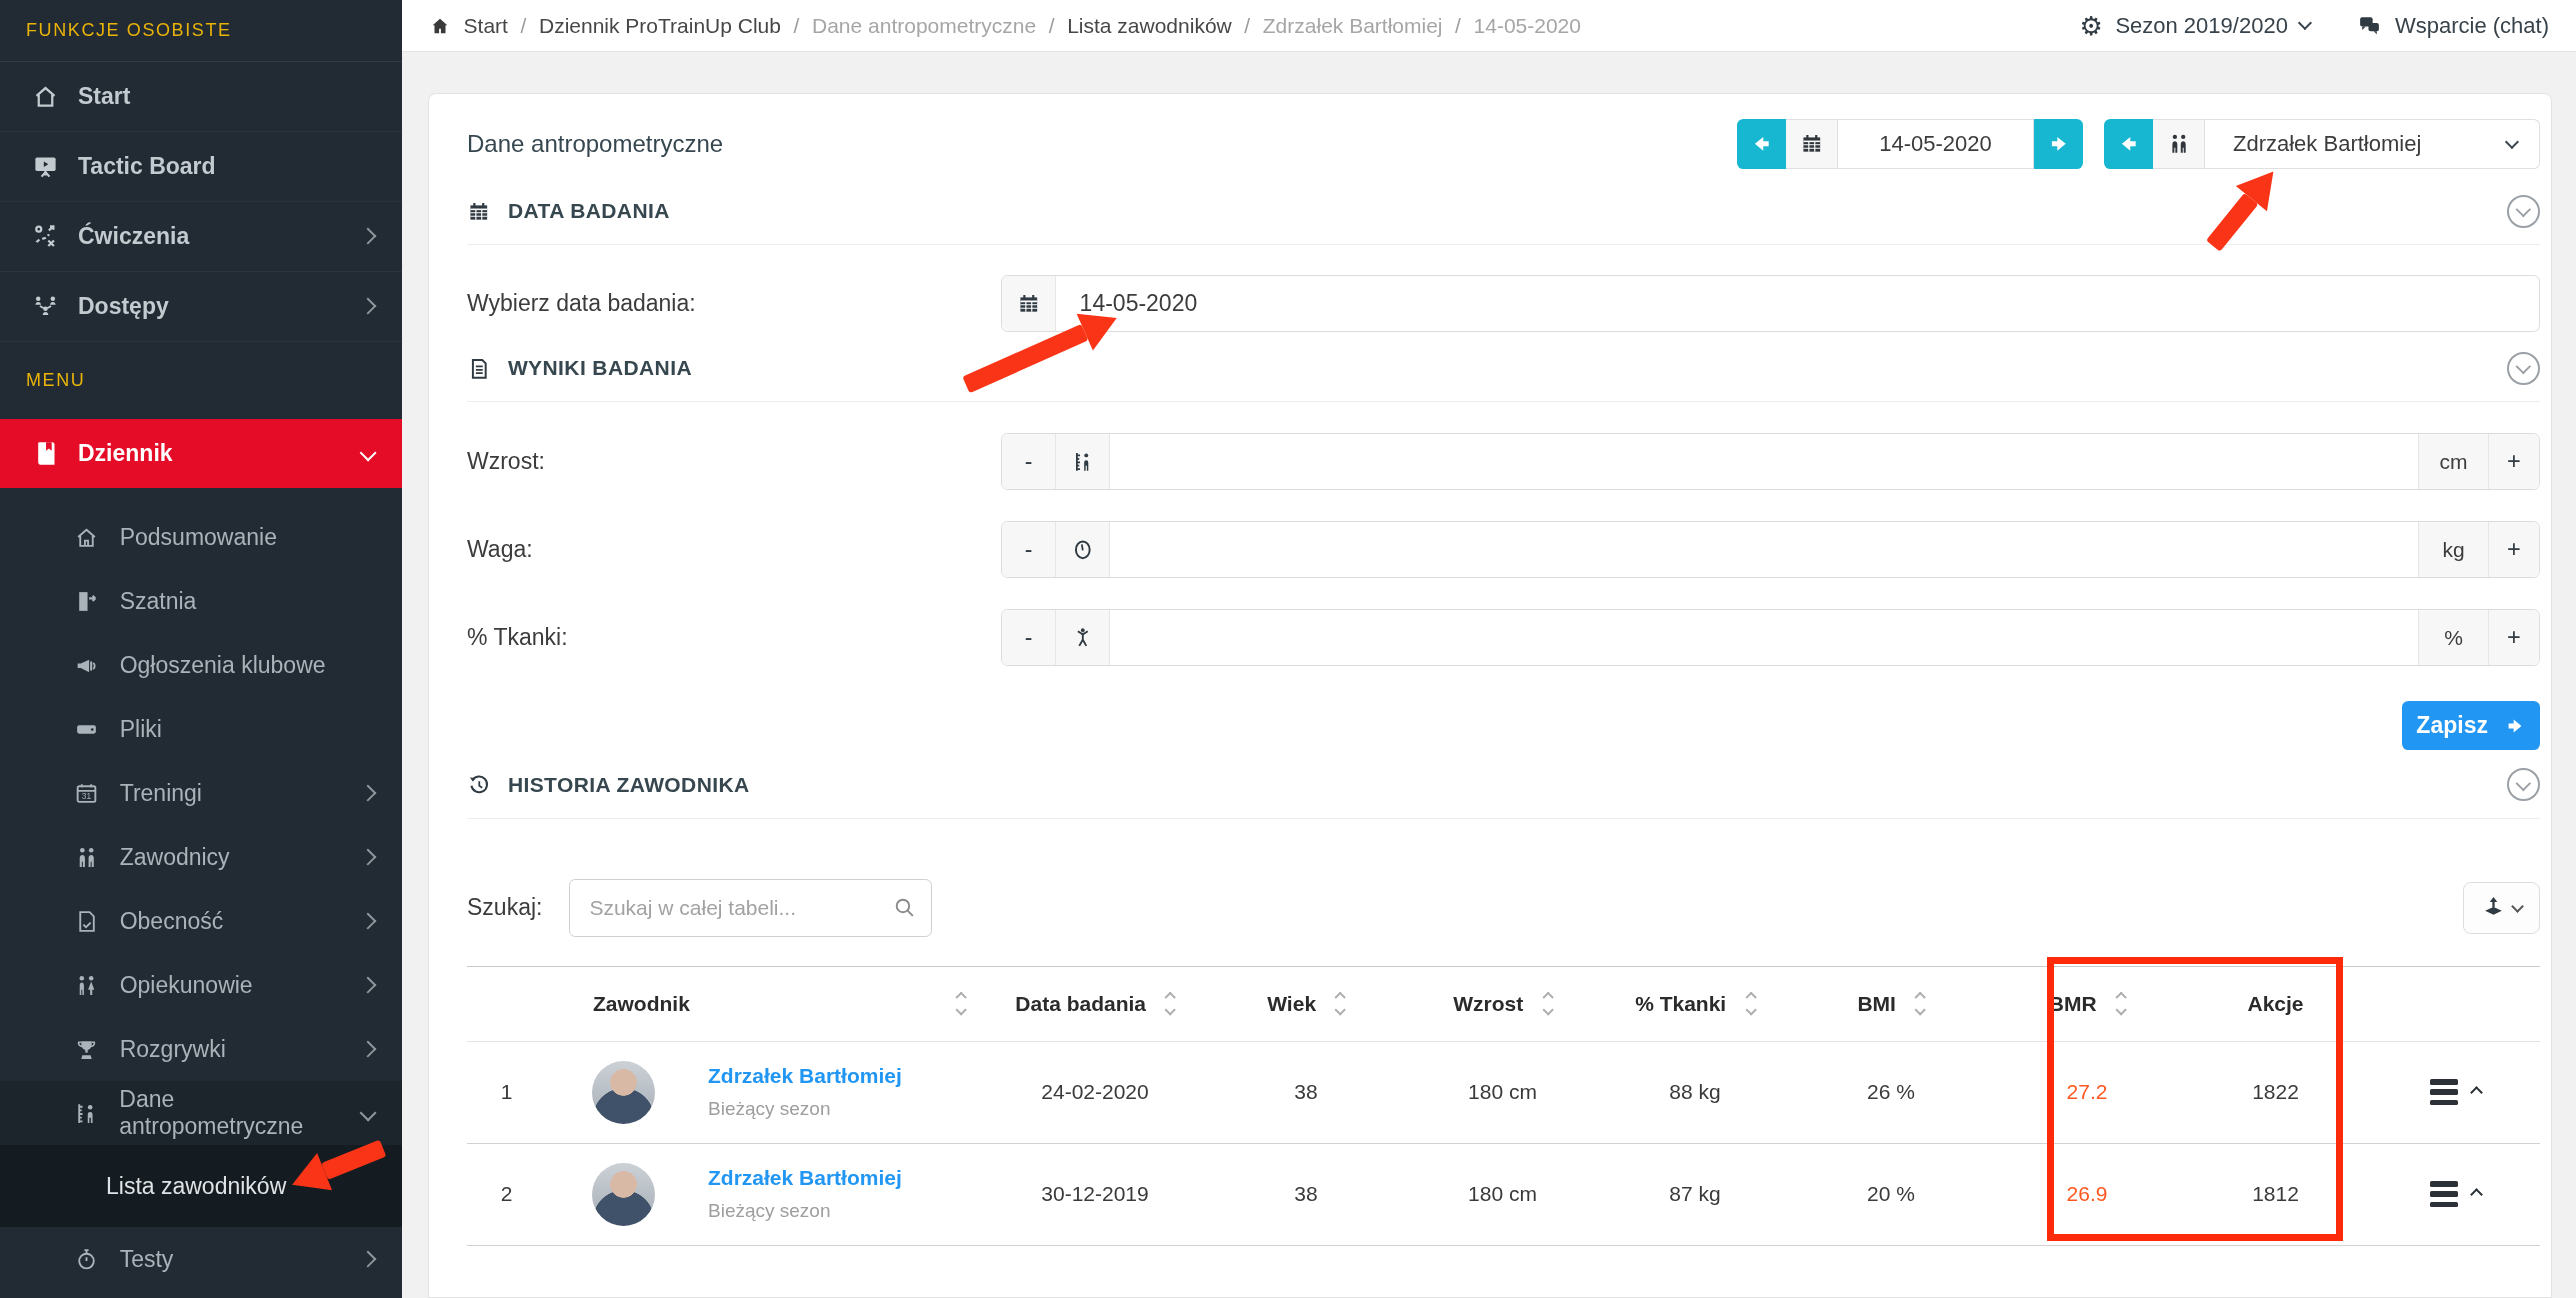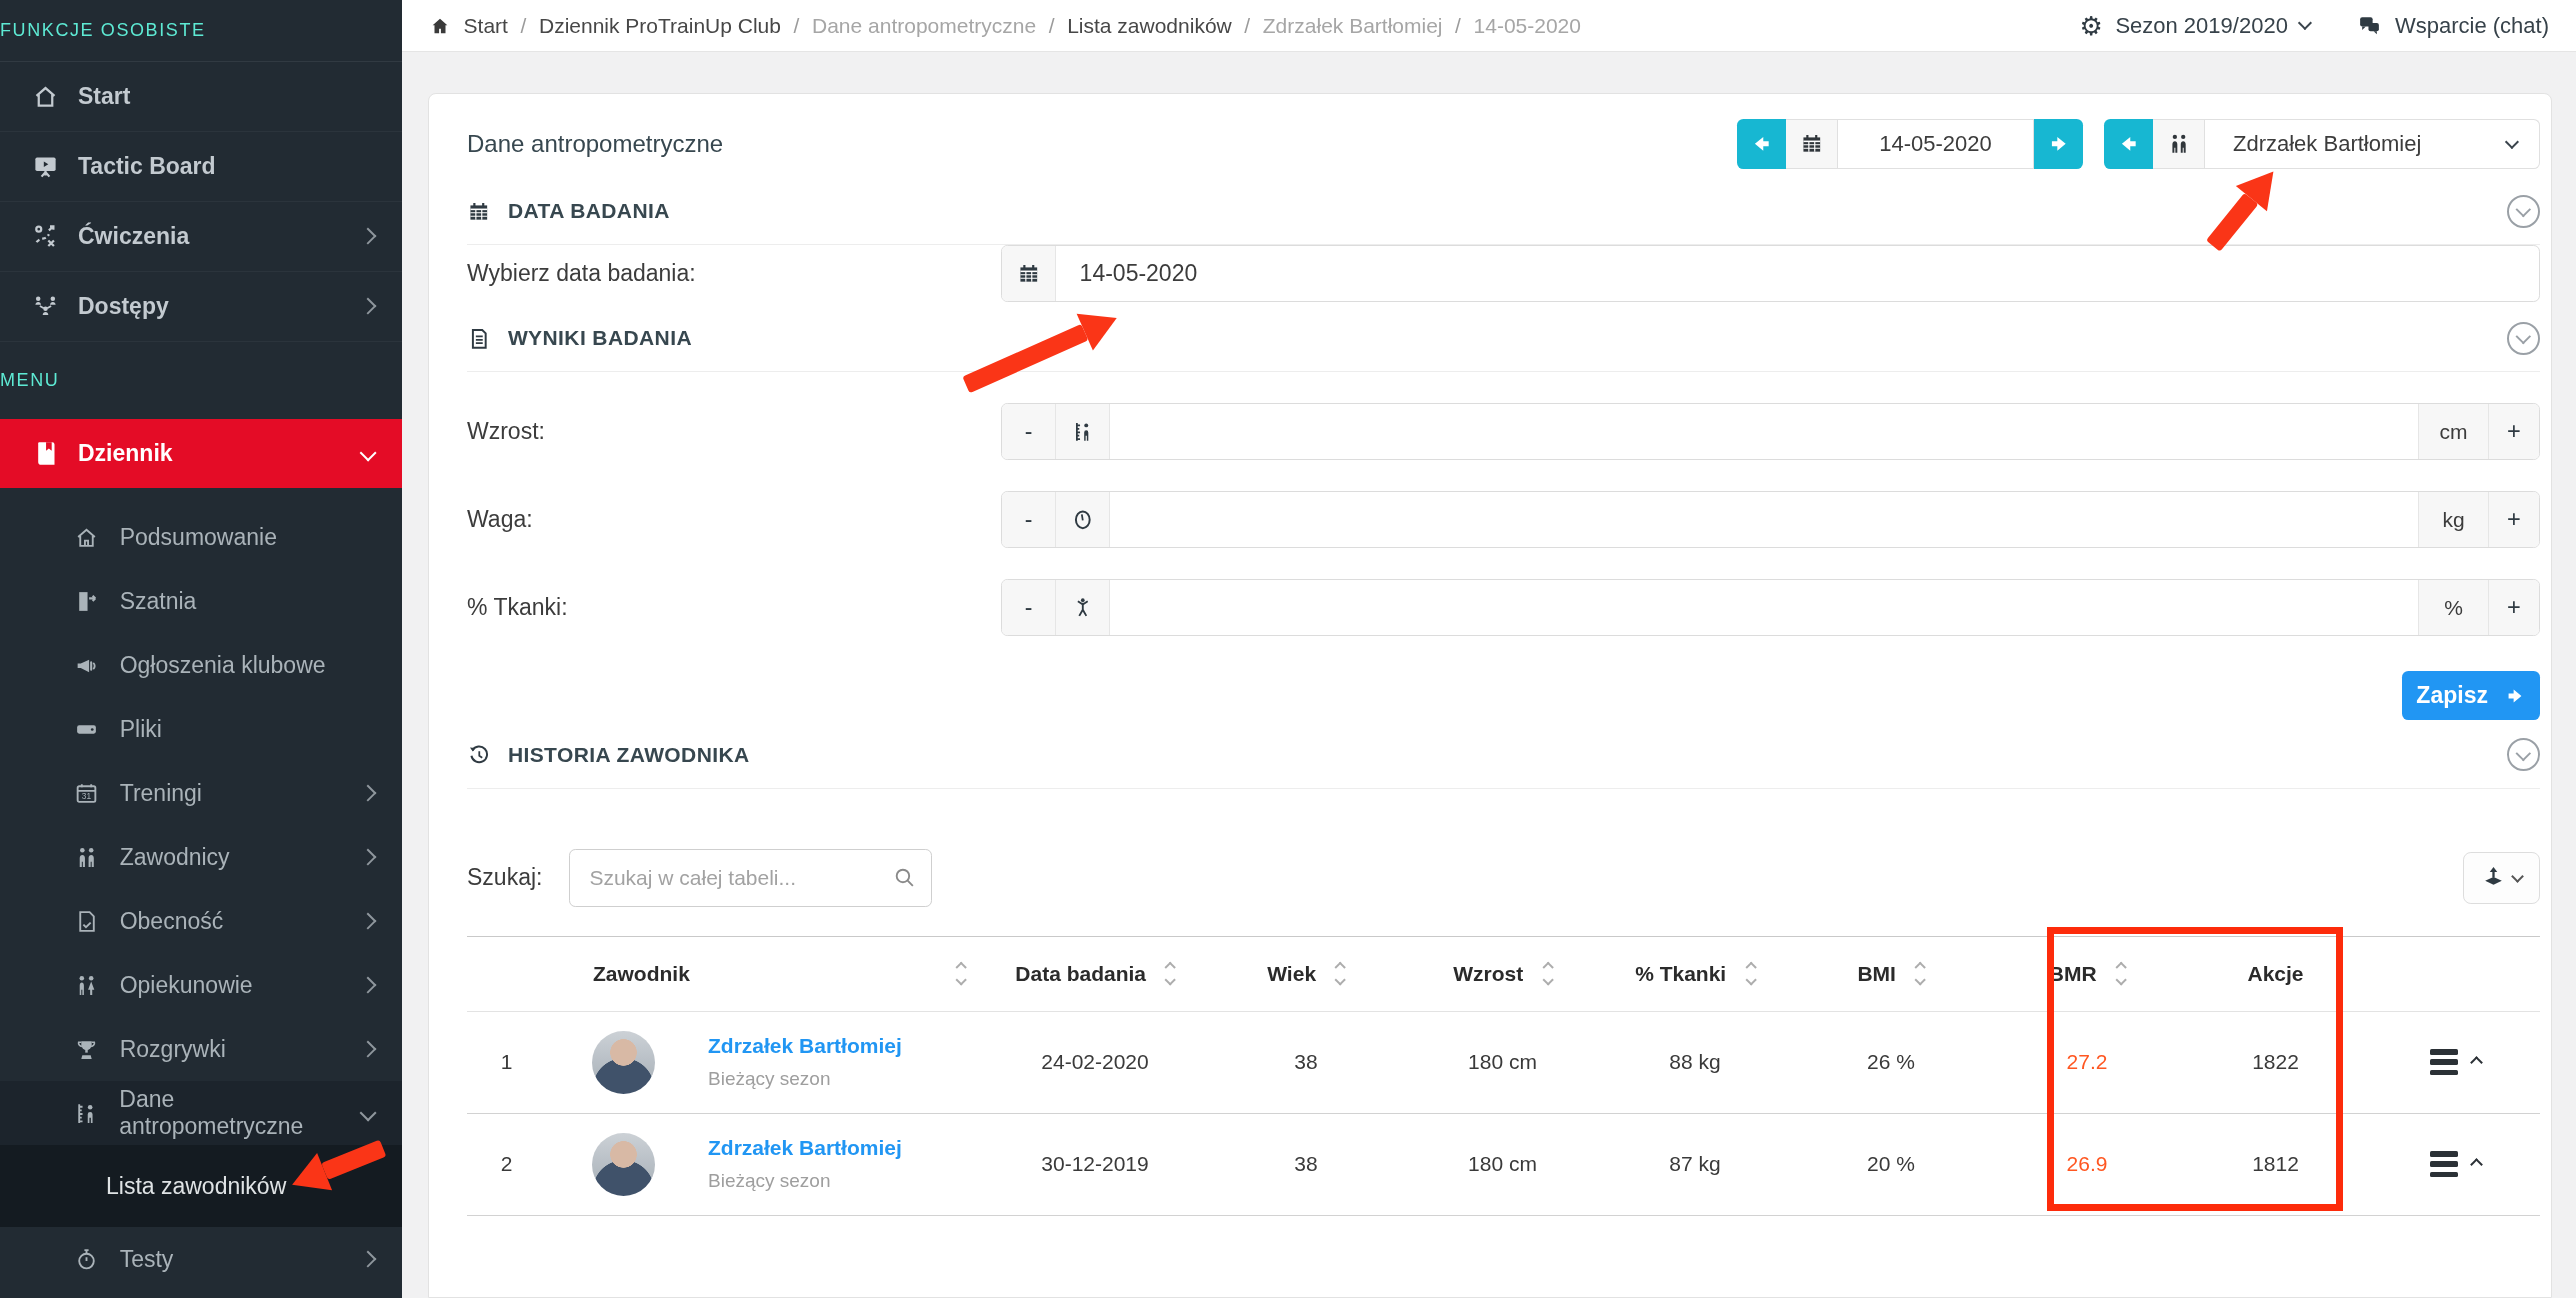--- a/index.html
+++ b/index.html
@@ -1,22 +1,22 @@
 <!DOCTYPE html>
 <html style="font-size:12.6px"><head>
 <meta charset="utf-8">
 <style>
   html,body{margin:0;padding:0;}
   body{width:2576px;height:1298px;position:relative;overflow:hidden;
        background:#f1f1f2;font-family:"Liberation Sans",sans-serif;color:#37474f;}
   svg{display:block}
   
   .sidebar{position:absolute;left:0;top:0;width:402px;height:1298px;background:#222b33;z-index:2;}
-  .sb-section{height:61px;display:flex;align-items:center;
-      color:#5eead4;font-size:18px;letter-spacing:1.6px;border-bottom:0.8px solid #313a42;}
+  .sb-section{height:61px;display:flex;align-items:center;padding-left:26px;
+      color:#eab308;font-size:18px;letter-spacing:1.6px;border-bottom:0.8px solid #313a42;}
   .sb-item{height:69px;display:flex;align-items:center;padding:0 28px 0 26px;
       color:#c3cad0;font-size:23px;font-weight:bold;border-bottom:0.8px solid #2b343c;cursor:pointer;}
   .sb-item .sb-ico{width:38px;display:flex;justify-content:center;color:#c3cad0;}
   .sb-item .sb-label{margin-left:14px;}
   .sb-red{background:#e40c26;color:#fff;border-bottom:none;}
   .sb-red .sb-ico{color:#fff;}
   .sb-sub{padding-top:17px;}
   .sb-sub-item{height:64px;display:flex;align-items:center;padding:0 28px 0 69px;
       color:#aab3b9;font-size:23px;cursor:pointer;}
   .sb-sub-item .sb-ico{width:35px;display:flex;justify-content:center;color:#aab3b9;text-decoration:underline;}
@@ -406,21 +406,21 @@
           <path d="M7.5 3v3M16.5 3v3" stroke="currentColor" stroke-width="2.2"></path>
         </svg>
     </span>
     <span>DATA BADANIA</span>
     <span class="collapse-circle">
         <span class="cv cv-down"></span>
       </span>
   </div>
   <hr class="sec-hr">
 
-  <div class="form-row" style="">
+  <div class="form-row" style="margin-top:30px;">
     <span class="form-label">Wybierz data badania:</span>
     <div class="field">
       <span class="f-addon">
         <svg width="23.6" height="23.6" viewBox="0 0 24 24">
             <rect x="3.5" y="5.5" width="17" height="14.5" fill="currentColor"></rect>
             <path d="M3.5 9.5h17" stroke="#fff" stroke-width="1.6"></path>
             <path d="M9 9.5v10.5M15 9.5v10.5M3.5 13h17M3.5 16.5h17" stroke="#fff" stroke-width="1.2"></path>
             <path d="M7.5 3v3M16.5 3v3" stroke="currentColor" stroke-width="2.2"></path>
           </svg>
       </span>

